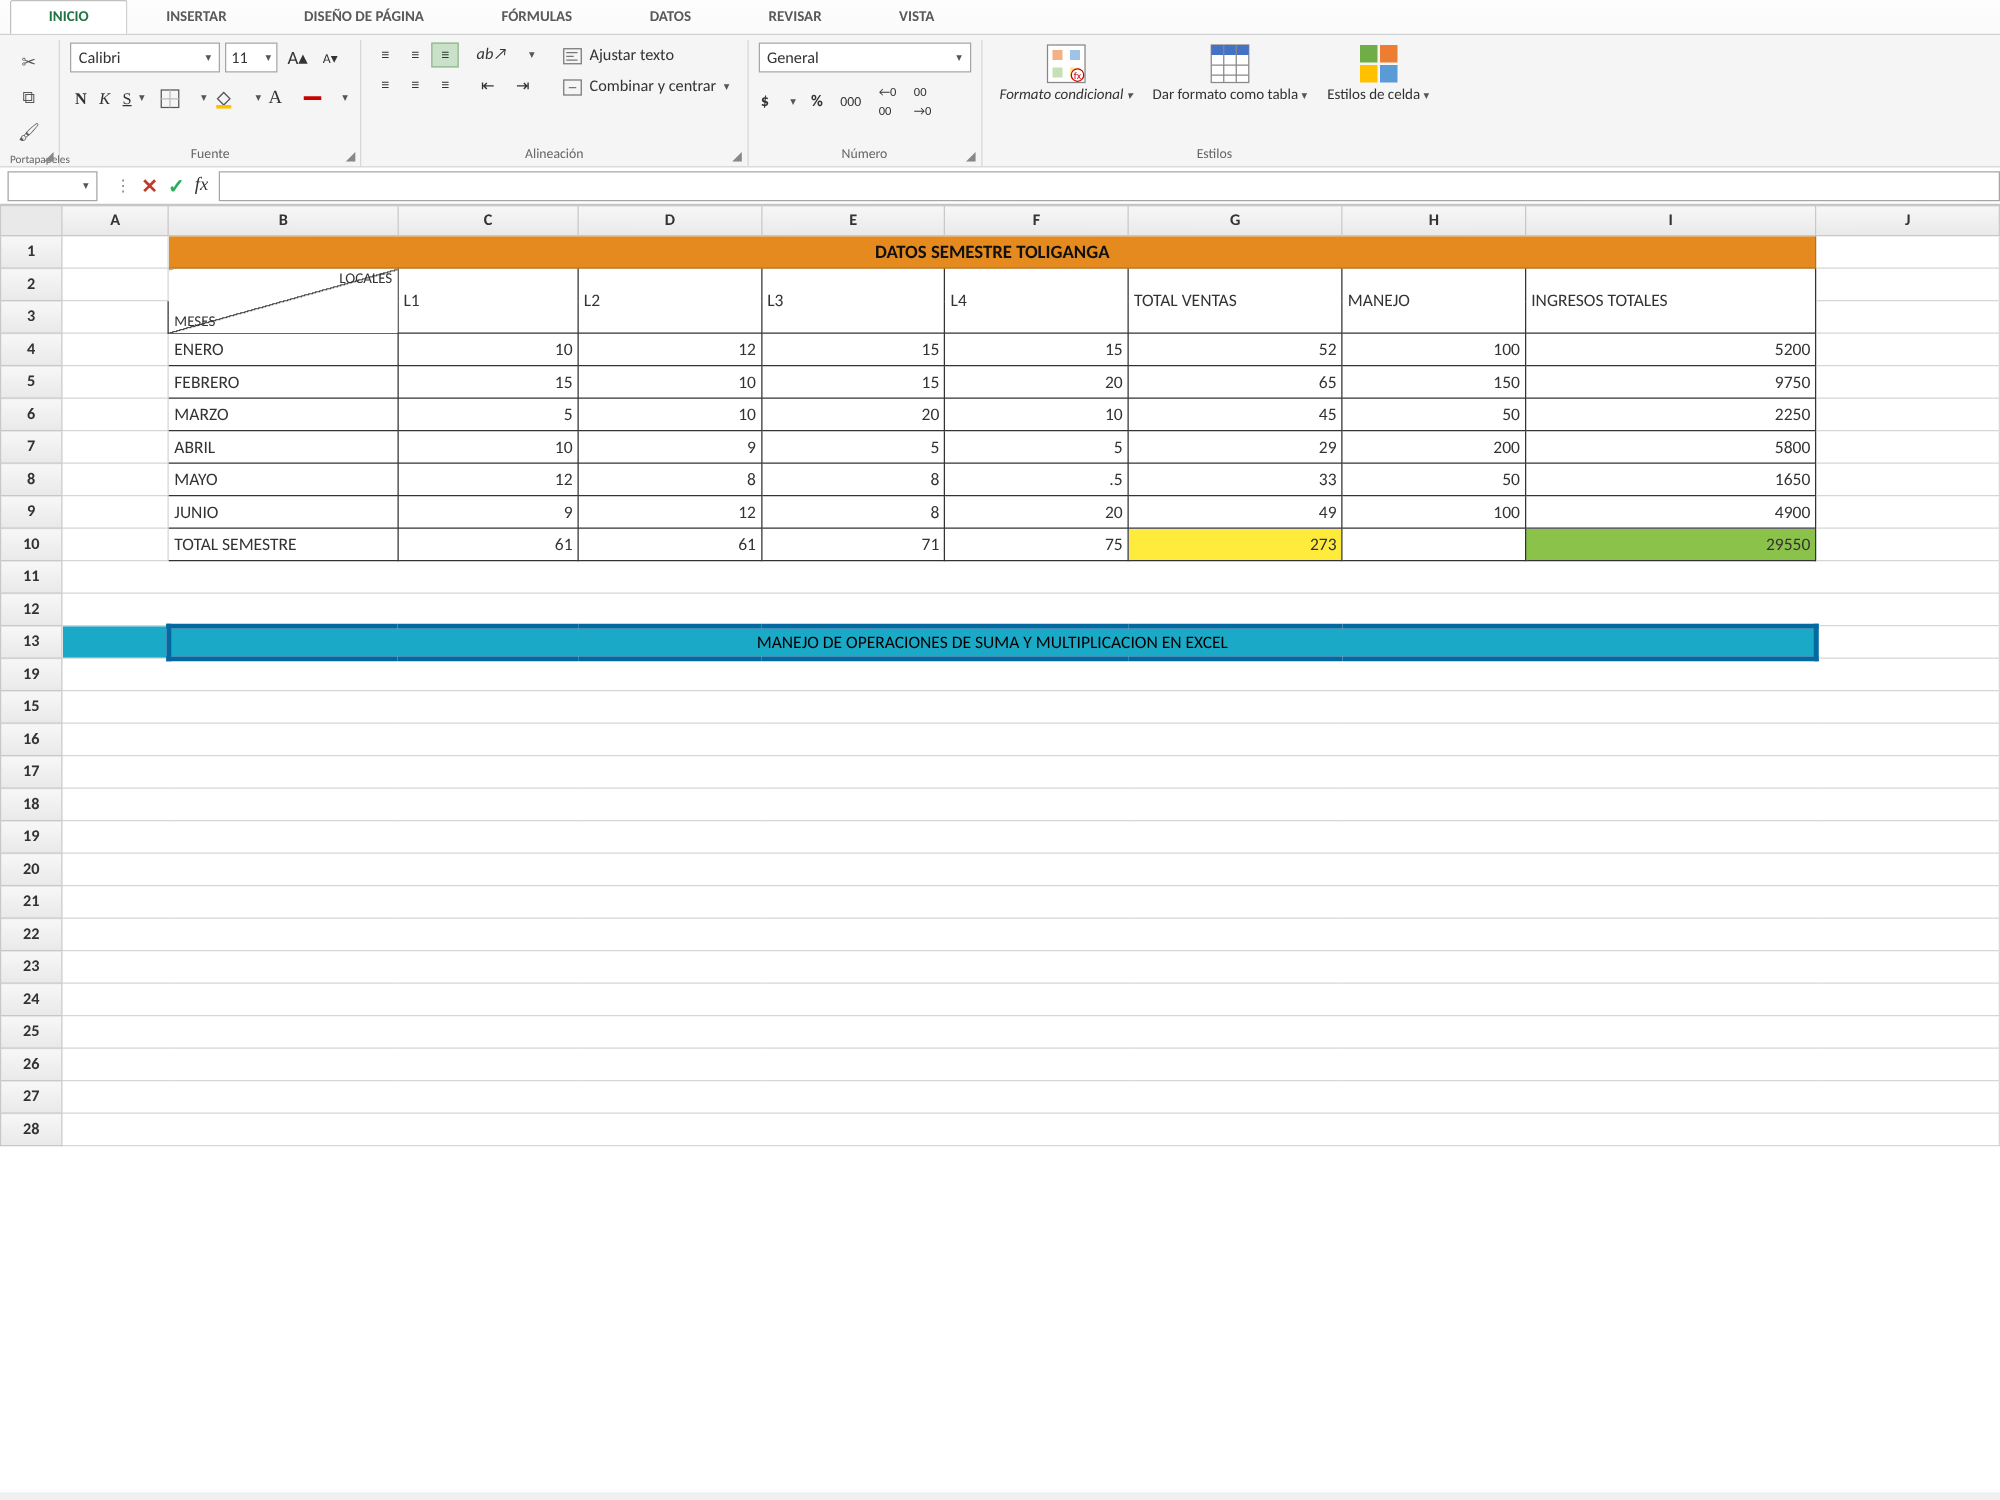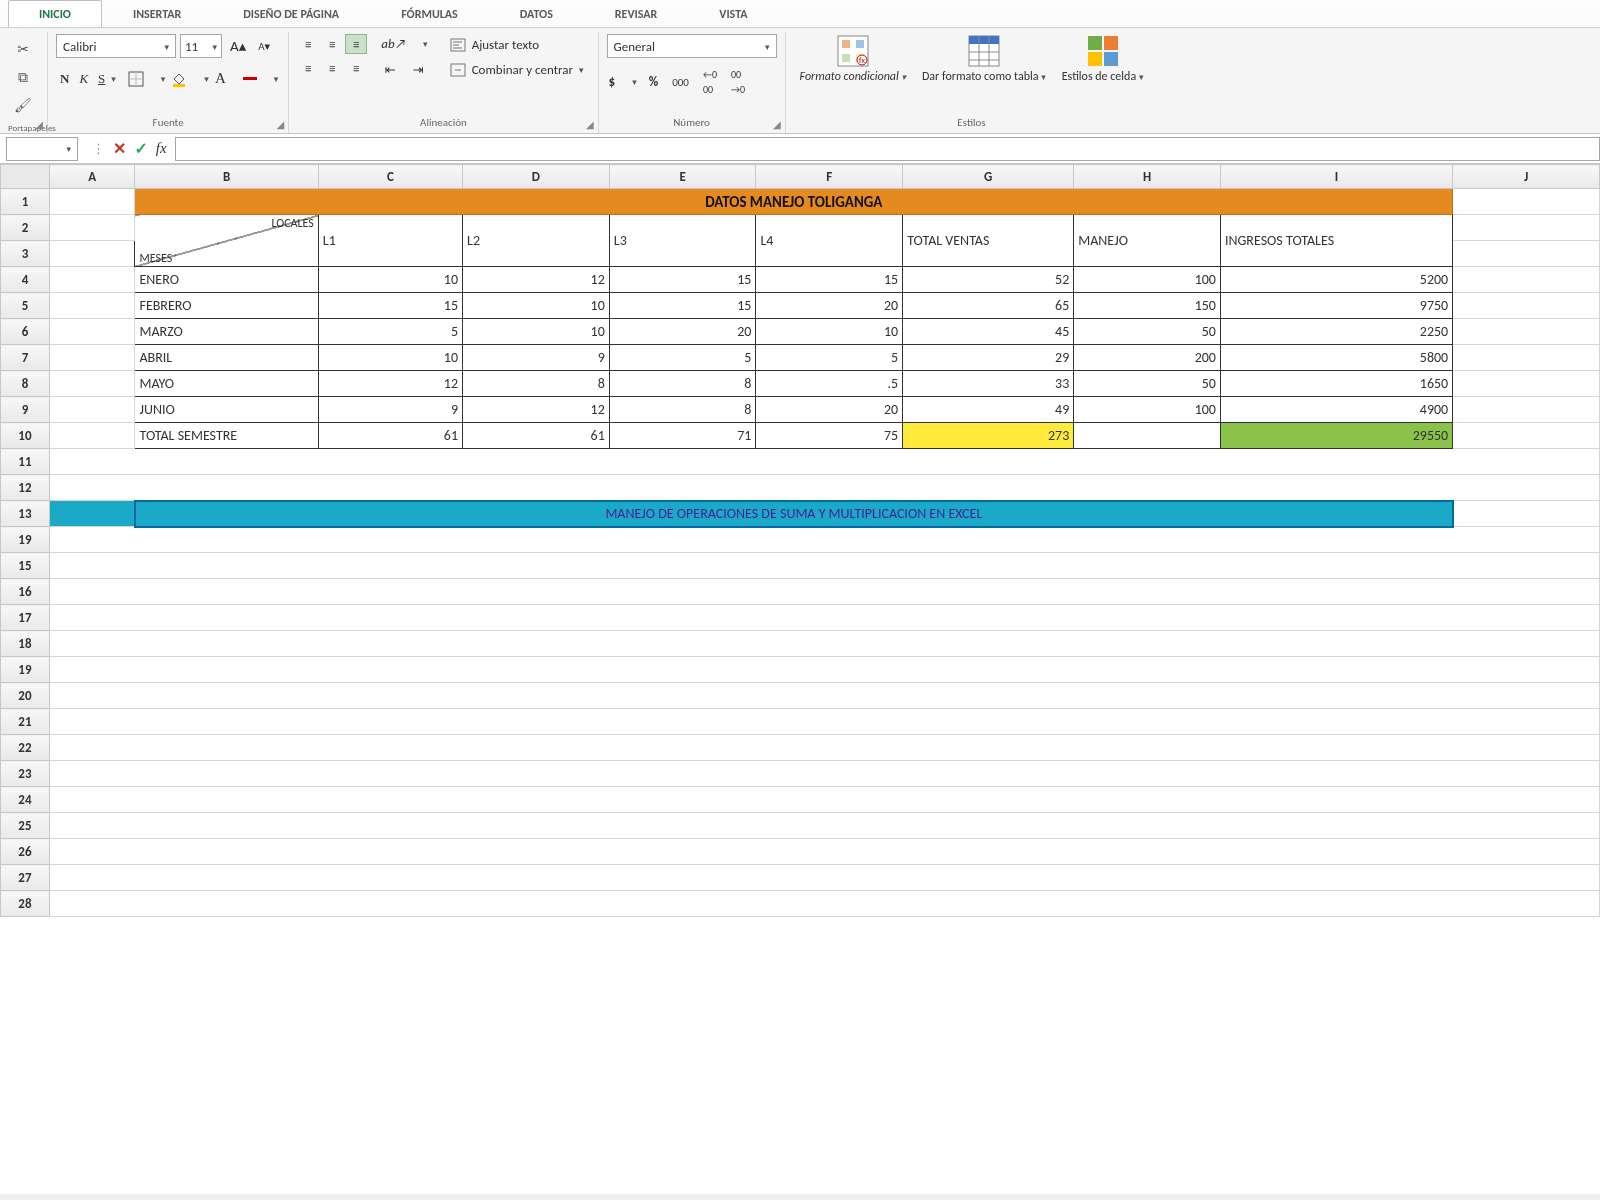--- a/index.html
+++ b/index.html
@@ -127,22 +127,22 @@
     td.cell.num { text-align:right; }
     .title-row td.content {
       background:#e58a1f; color:#111; text-align:center; font-weight:600; font-size:15px;
       border:1px solid #b5721a;
     }
     .header-cell { border:1px solid #333 !important; }
     .data-cell { border:1px solid #333 !important; }
     .hl-yellow { background:#ffeb3b !important; }
     .hl-green { background:#8bc34a !important; }
     .instr-row td.content {
-      background:#1aa9c7; color:#4c1d95; text-align:center; font-size:14px; font-weight:500;
-      border:2px solid #0369a1; text-transform:uppercase;
+      background:#1aa9c7; color:#000000; text-align:center; font-size:14px; font-weight:500;
+      border:4px solid #0369a1; text-transform:uppercase;
     }
     .diag-cell {
       position:relative; border:1px solid #333 !important;
       background: linear-gradient(to bottom right, #fff 49.5%, #333 49.5%, #333 50.5%, #fff 50.5%);
     }
     .diag-t { position:absolute; top:1px; right:4px; font-size:12px; }
     .diag-b { position:absolute; bottom:1px; left:4px; font-size:12px; }
     svg { display:block; }
   </style>
 </head>
@@ -365,21 +365,21 @@
     <th class="col-head">F</th>
     <th class="col-head">G</th>
     <th class="col-head">H</th>
     <th class="col-head">I</th>
     <th class="col-head">J</th>
   </tr>
 
   <tr class="title-row">
     <th class="row-head">1</th>
     <td class="cell"></td>
-    <td class="cell content" colspan="8">DATOS MANEJO TOLIGANGA</td>
+    <td class="cell content" colspan="8">DATOS SEMESTRE TOLIGANGA</td>
     <td class="cell"></td>
   </tr>
 
   <tr>
     <th class="row-head">2</th>
     <td class="cell"></td>
     <td class="diag-cell" rowspan="2">
       <span class="diag-t">LOCALES</span>
       <span class="diag-b">MESES</span>
     </td>

